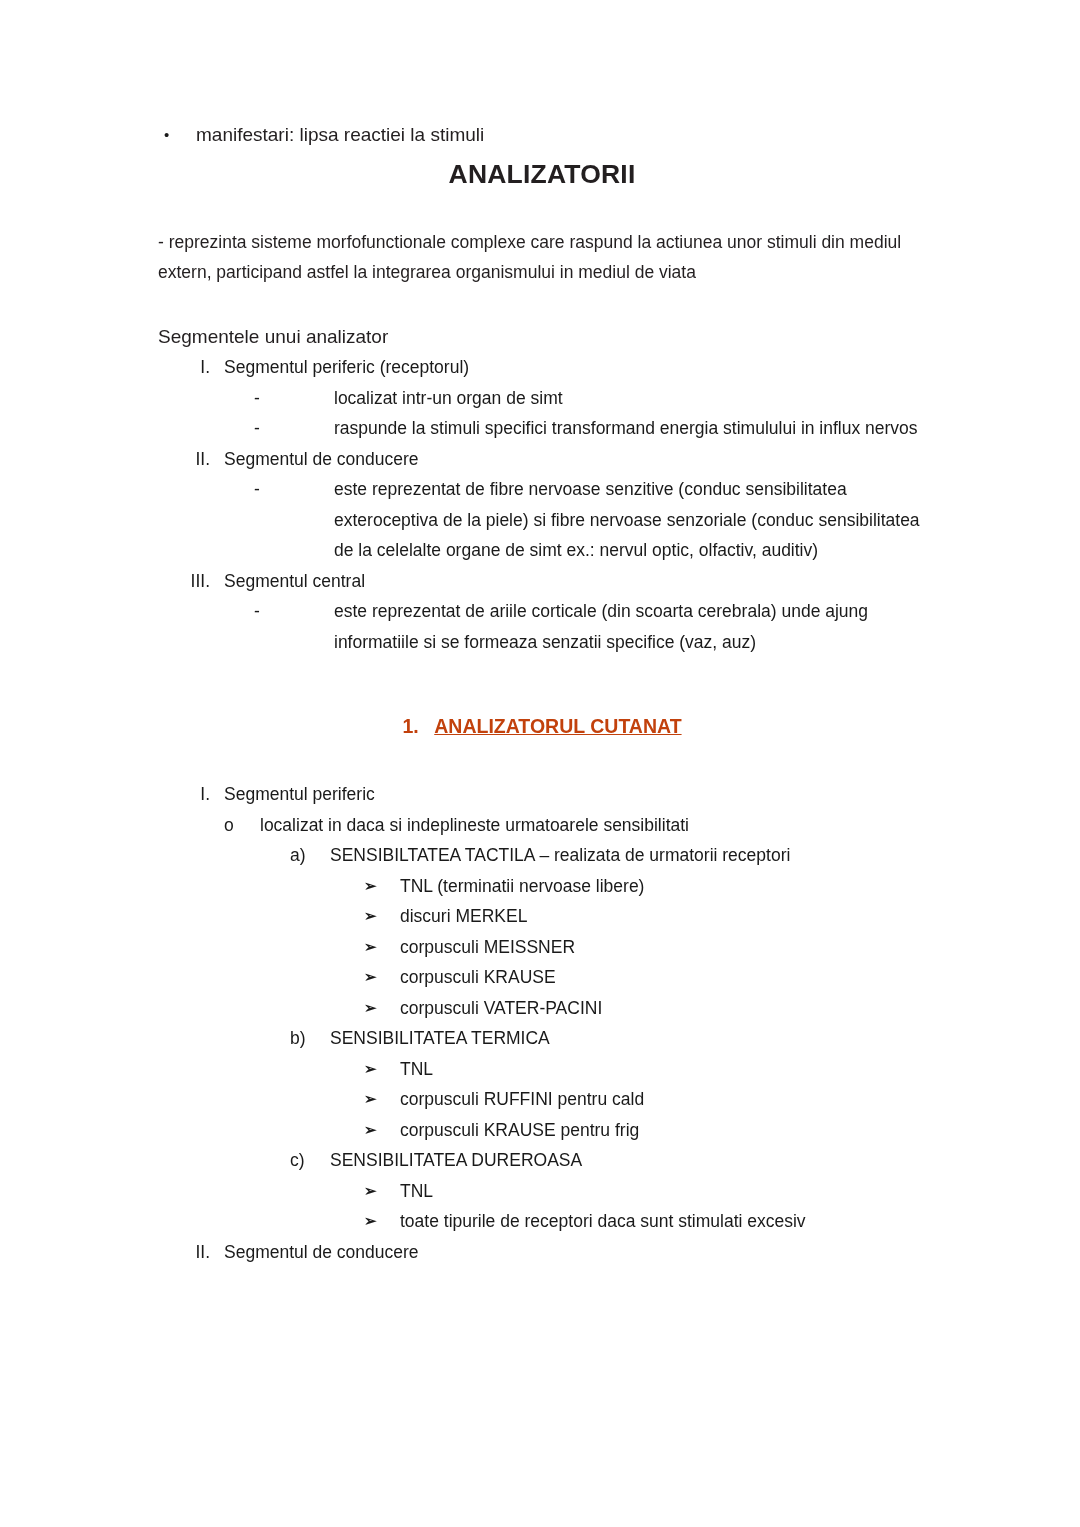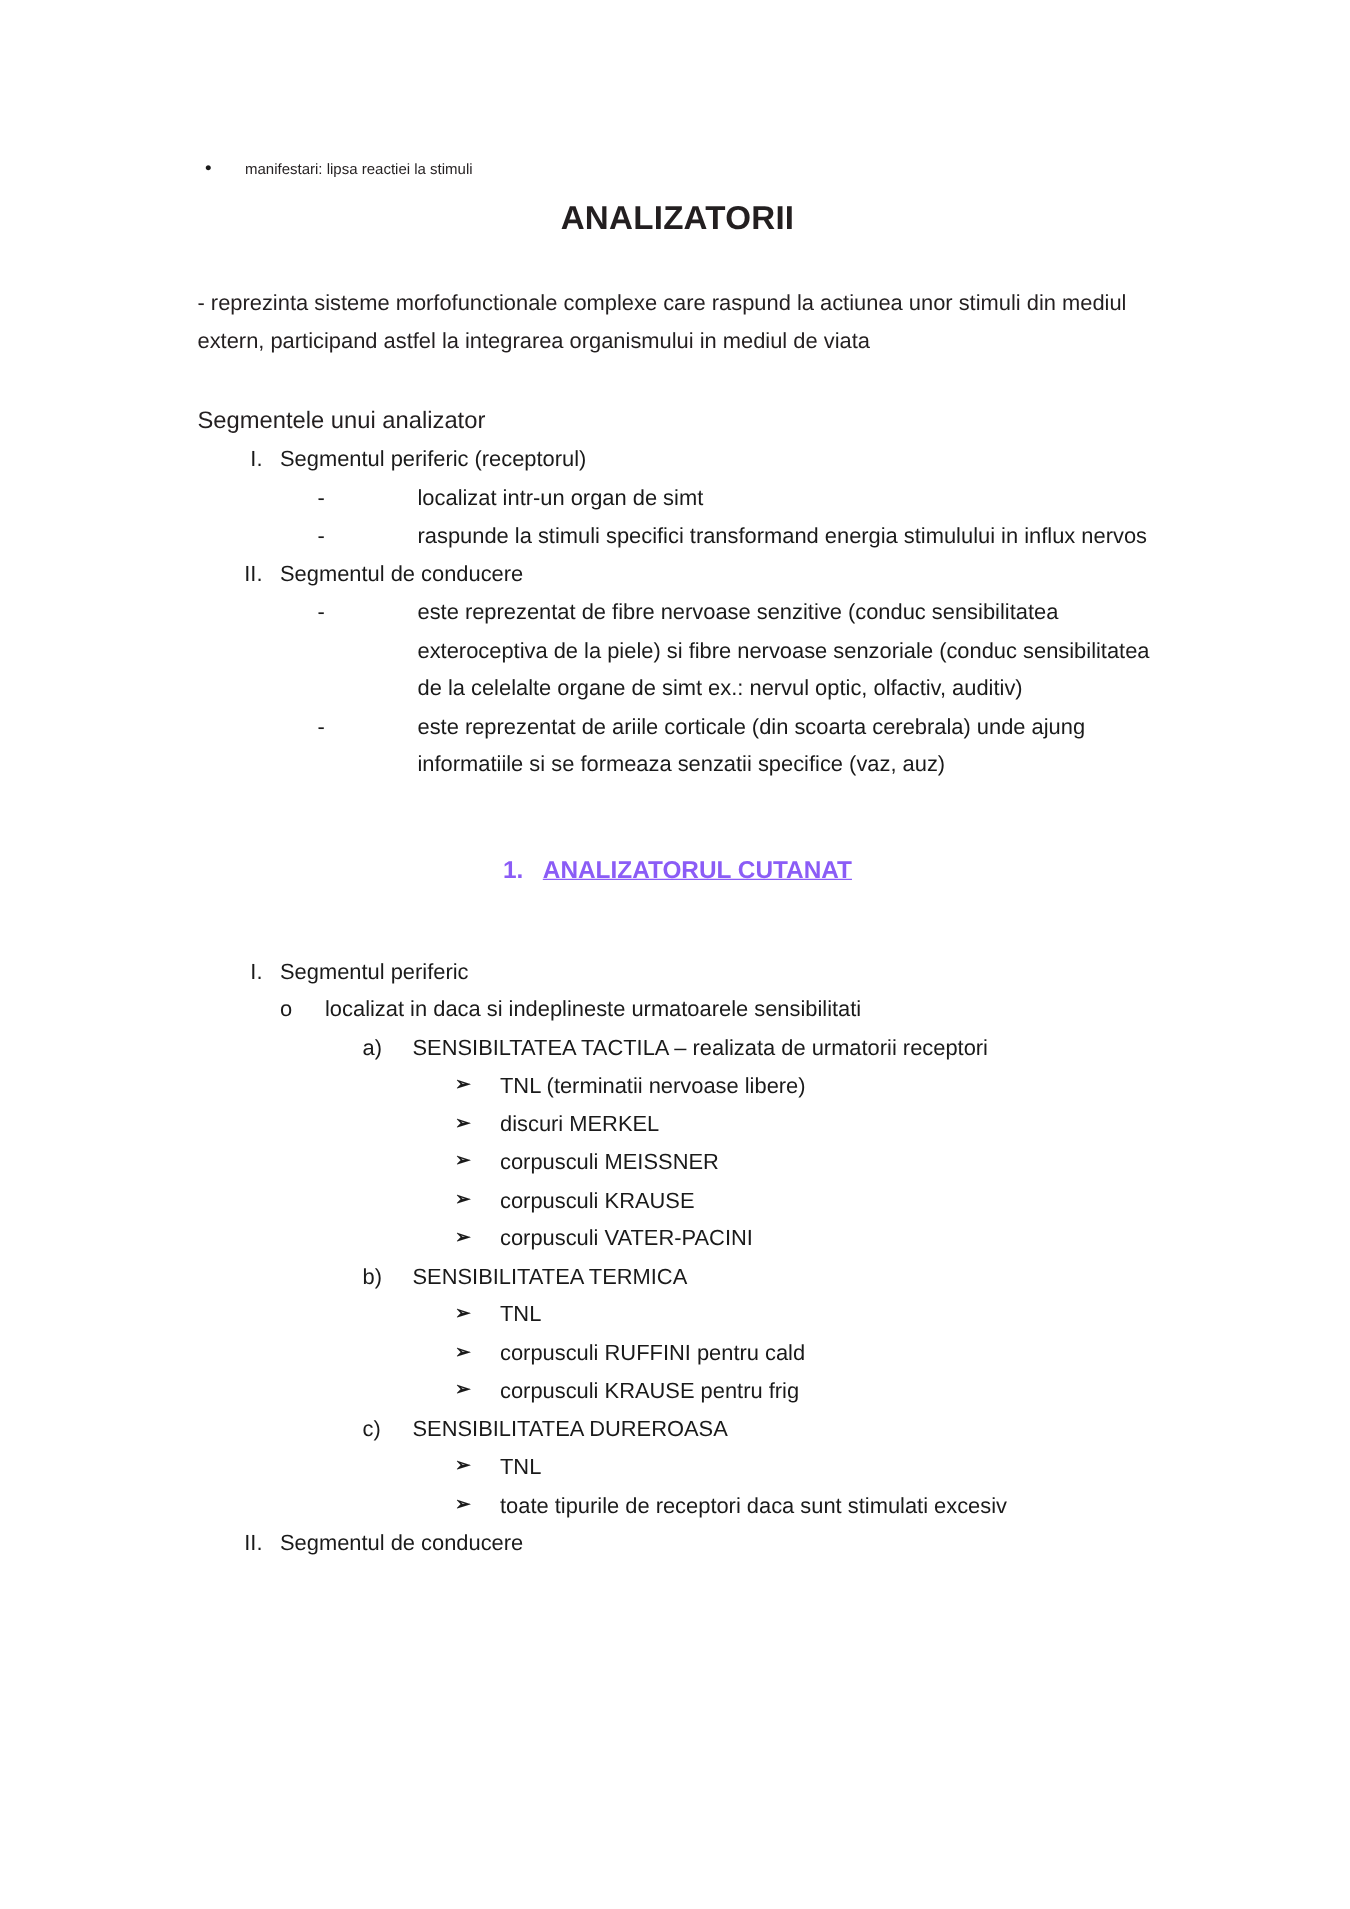--- a/index.html
+++ b/index.html
@@ -22,21 +22,21 @@
     padding: 0;
     box-sizing: border-box;
   }
   .content {
     position: absolute;
     left: 158px;
     top: 120px;
     width: 768px;
   }
   .line {
-    font-size: 12px;
+    font-size: 19px;
     line-height: 30.5px;
     color: #231f20;
   }
   
   .bullet-row {
     display: flex;
     align-items: flex-start;
     margin-left: 0px;
   }
   .bullet-marker {
@@ -101,25 +101,25 @@
   .dash-marker {
     width: 36px;
     flex: 0 0 36px;
     text-align: left;
   }
   .dash-text { flex: 1; margin-left: 44px; }
 
   
   .section-head {
     margin-top: 54px;
-    margin-bottom: 17px;
+    margin-bottom: 4px;
     text-align: center;
     font-size: 19.5px;
     font-weight: bold;
-    color: #8b5cf6;
+    color: #c2410c;
     line-height: 30px;
   }
   .section-head .num { font-weight: bold; }
   .section-head .underlined { text-decoration: underline; }
 
   
   .circle-row {
     display: flex;
     align-items: flex-start;
     font-size: 17.5px;
@@ -199,20 +199,24 @@
 
     <div class="roman-row">
       <div class="roman-marker">II.</div>
       <div class="roman-text">Segmentul de conducere</div>
     </div>
     <div class="dash-row">
       <div class="dash-marker">-</div>
       <div class="dash-text">este reprezentat de fibre nervoase senzitive (conduc sensibilitatea exteroceptiva de la piele) si fibre nervoase senzoriale (conduc sensibilitatea de la celelalte organe de simt ex.: nervul optic, olfactiv, auditiv)</div>
     </div>
 
+    <div class="roman-row">
+      <div class="roman-marker">III.</div>
+      <div class="roman-text">Segmentul central</div>
+    </div>
     <div class="dash-row">
       <div class="dash-marker">-</div>
       <div class="dash-text">este reprezentat de ariile corticale (din scoarta cerebrala) unde ajung informatiile si se formeaza senzatii specifice (vaz, auz)</div>
     </div>
 
     <div class="section-head">
       <span class="num">1.</span>
       <span>&nbsp;</span>
       <span class="underlined">ANALIZATORUL CUTANAT</span>
     </div>

